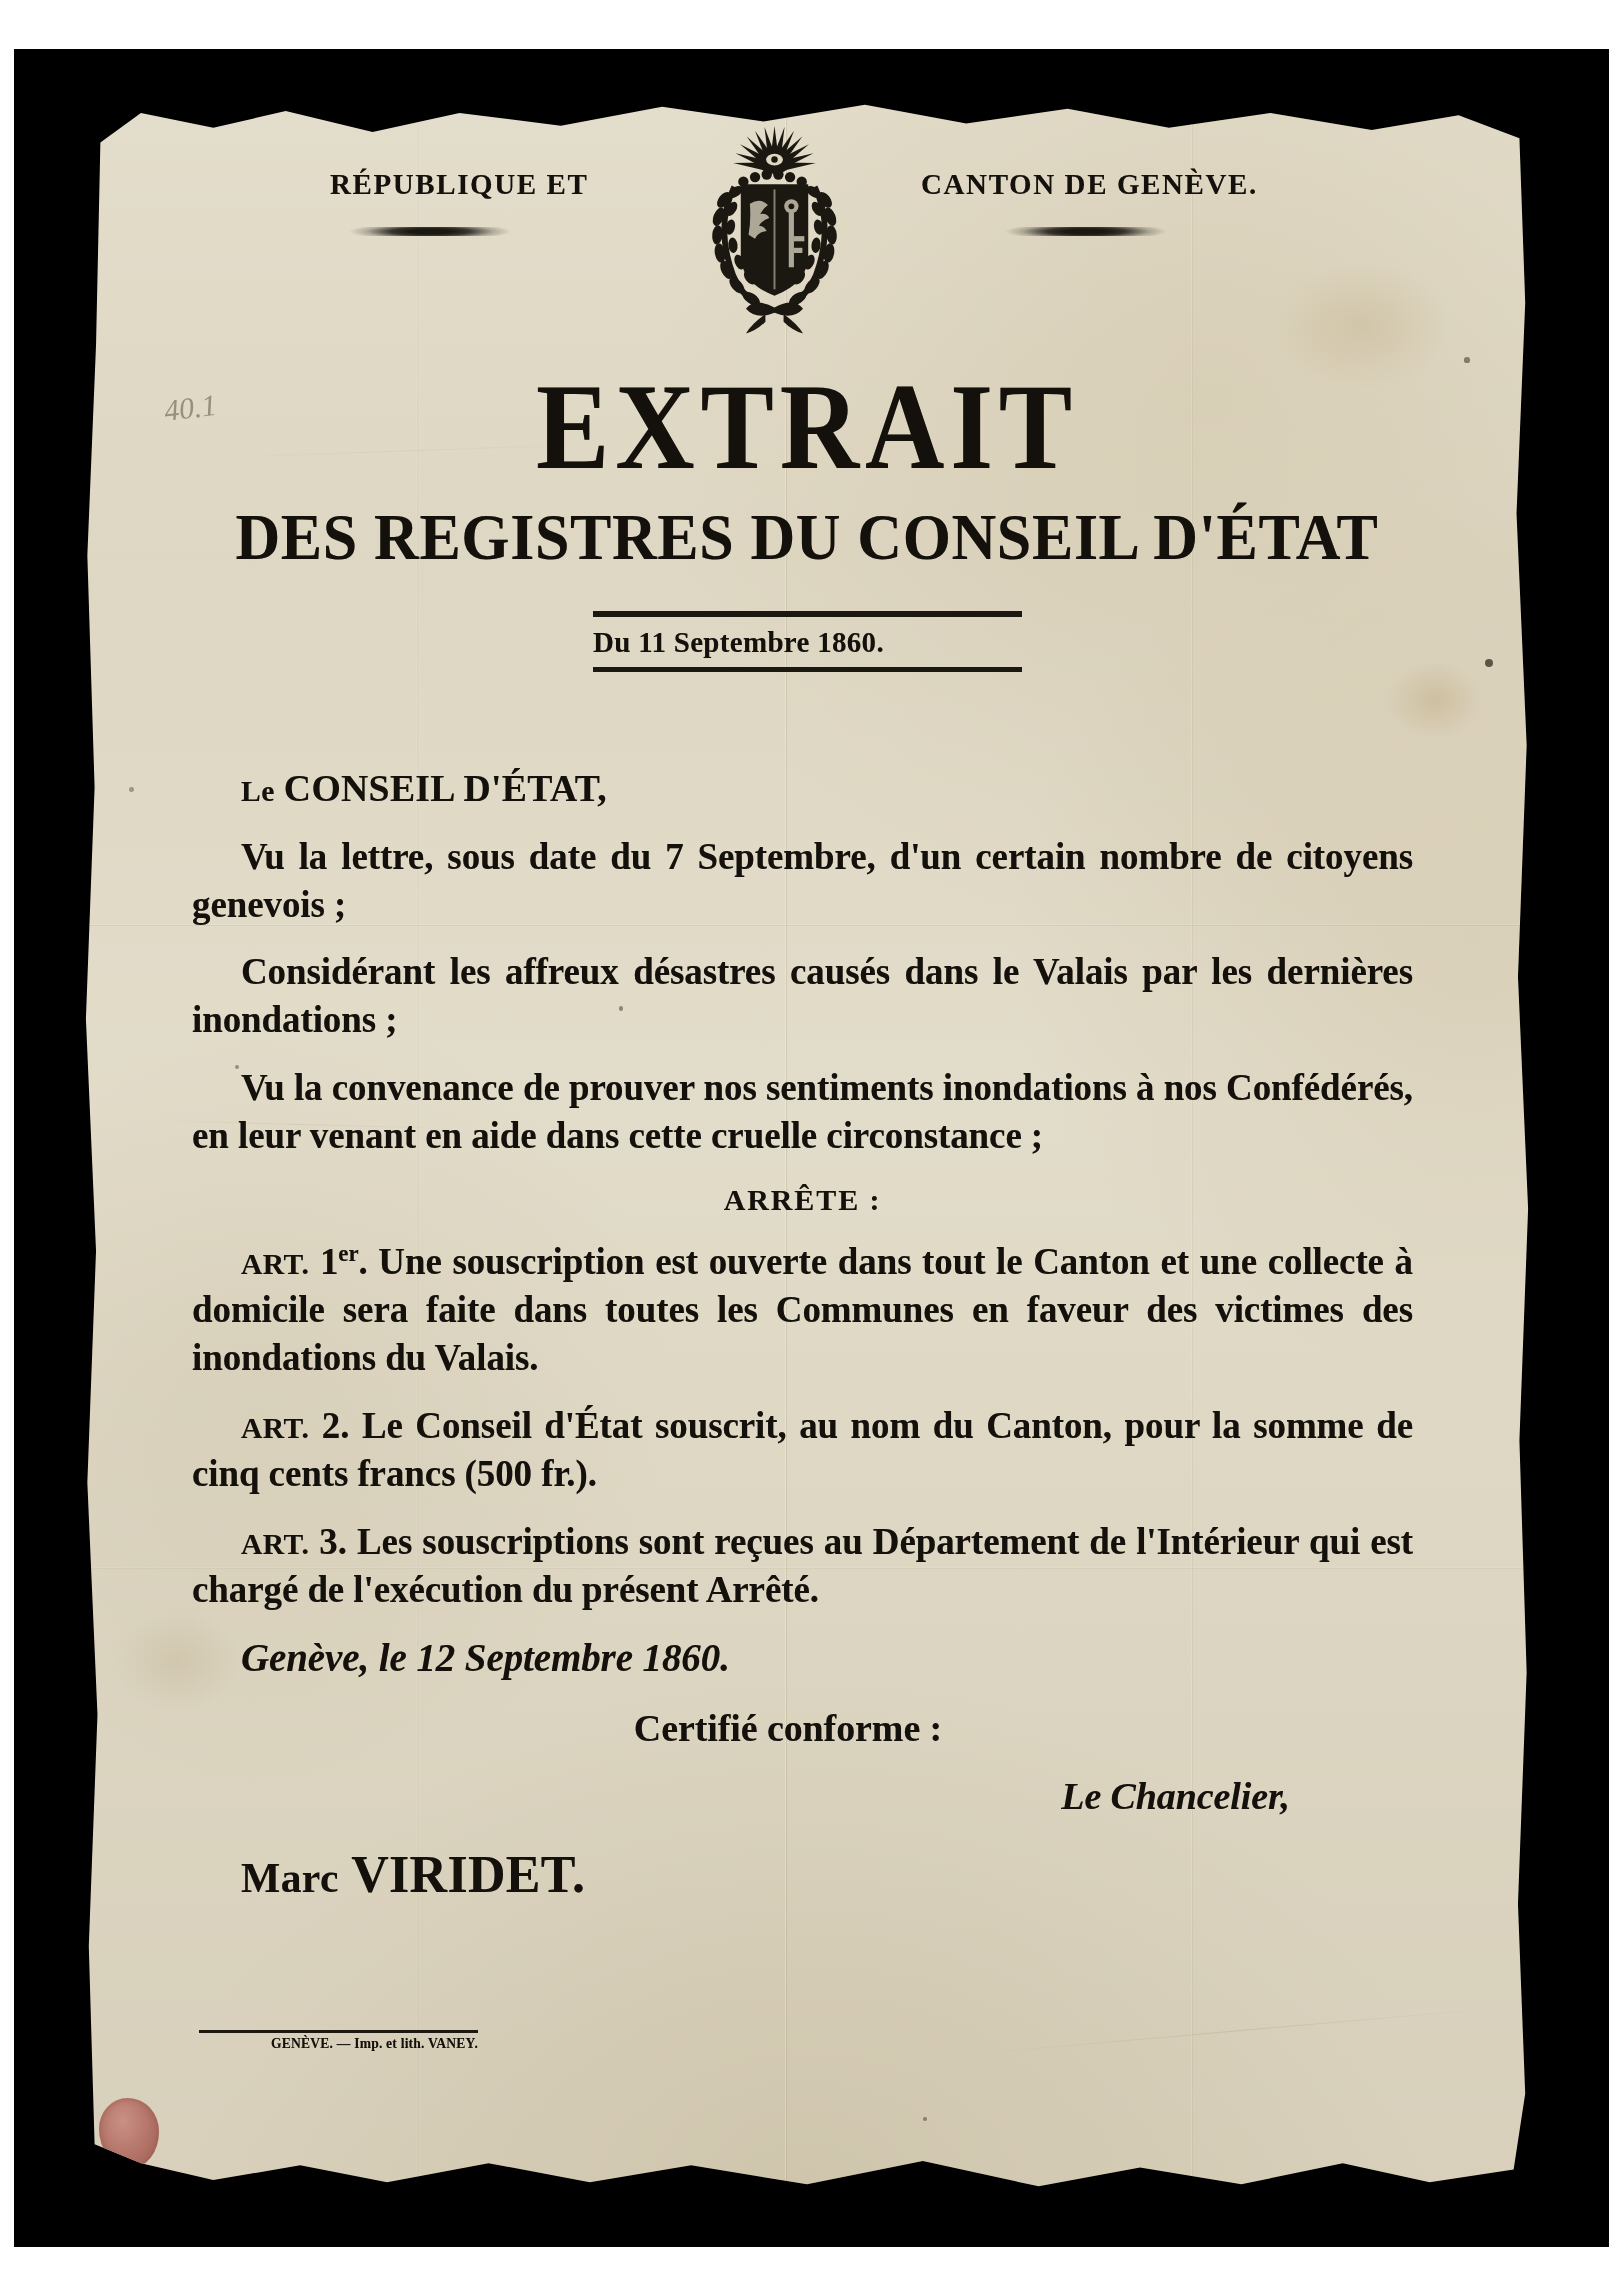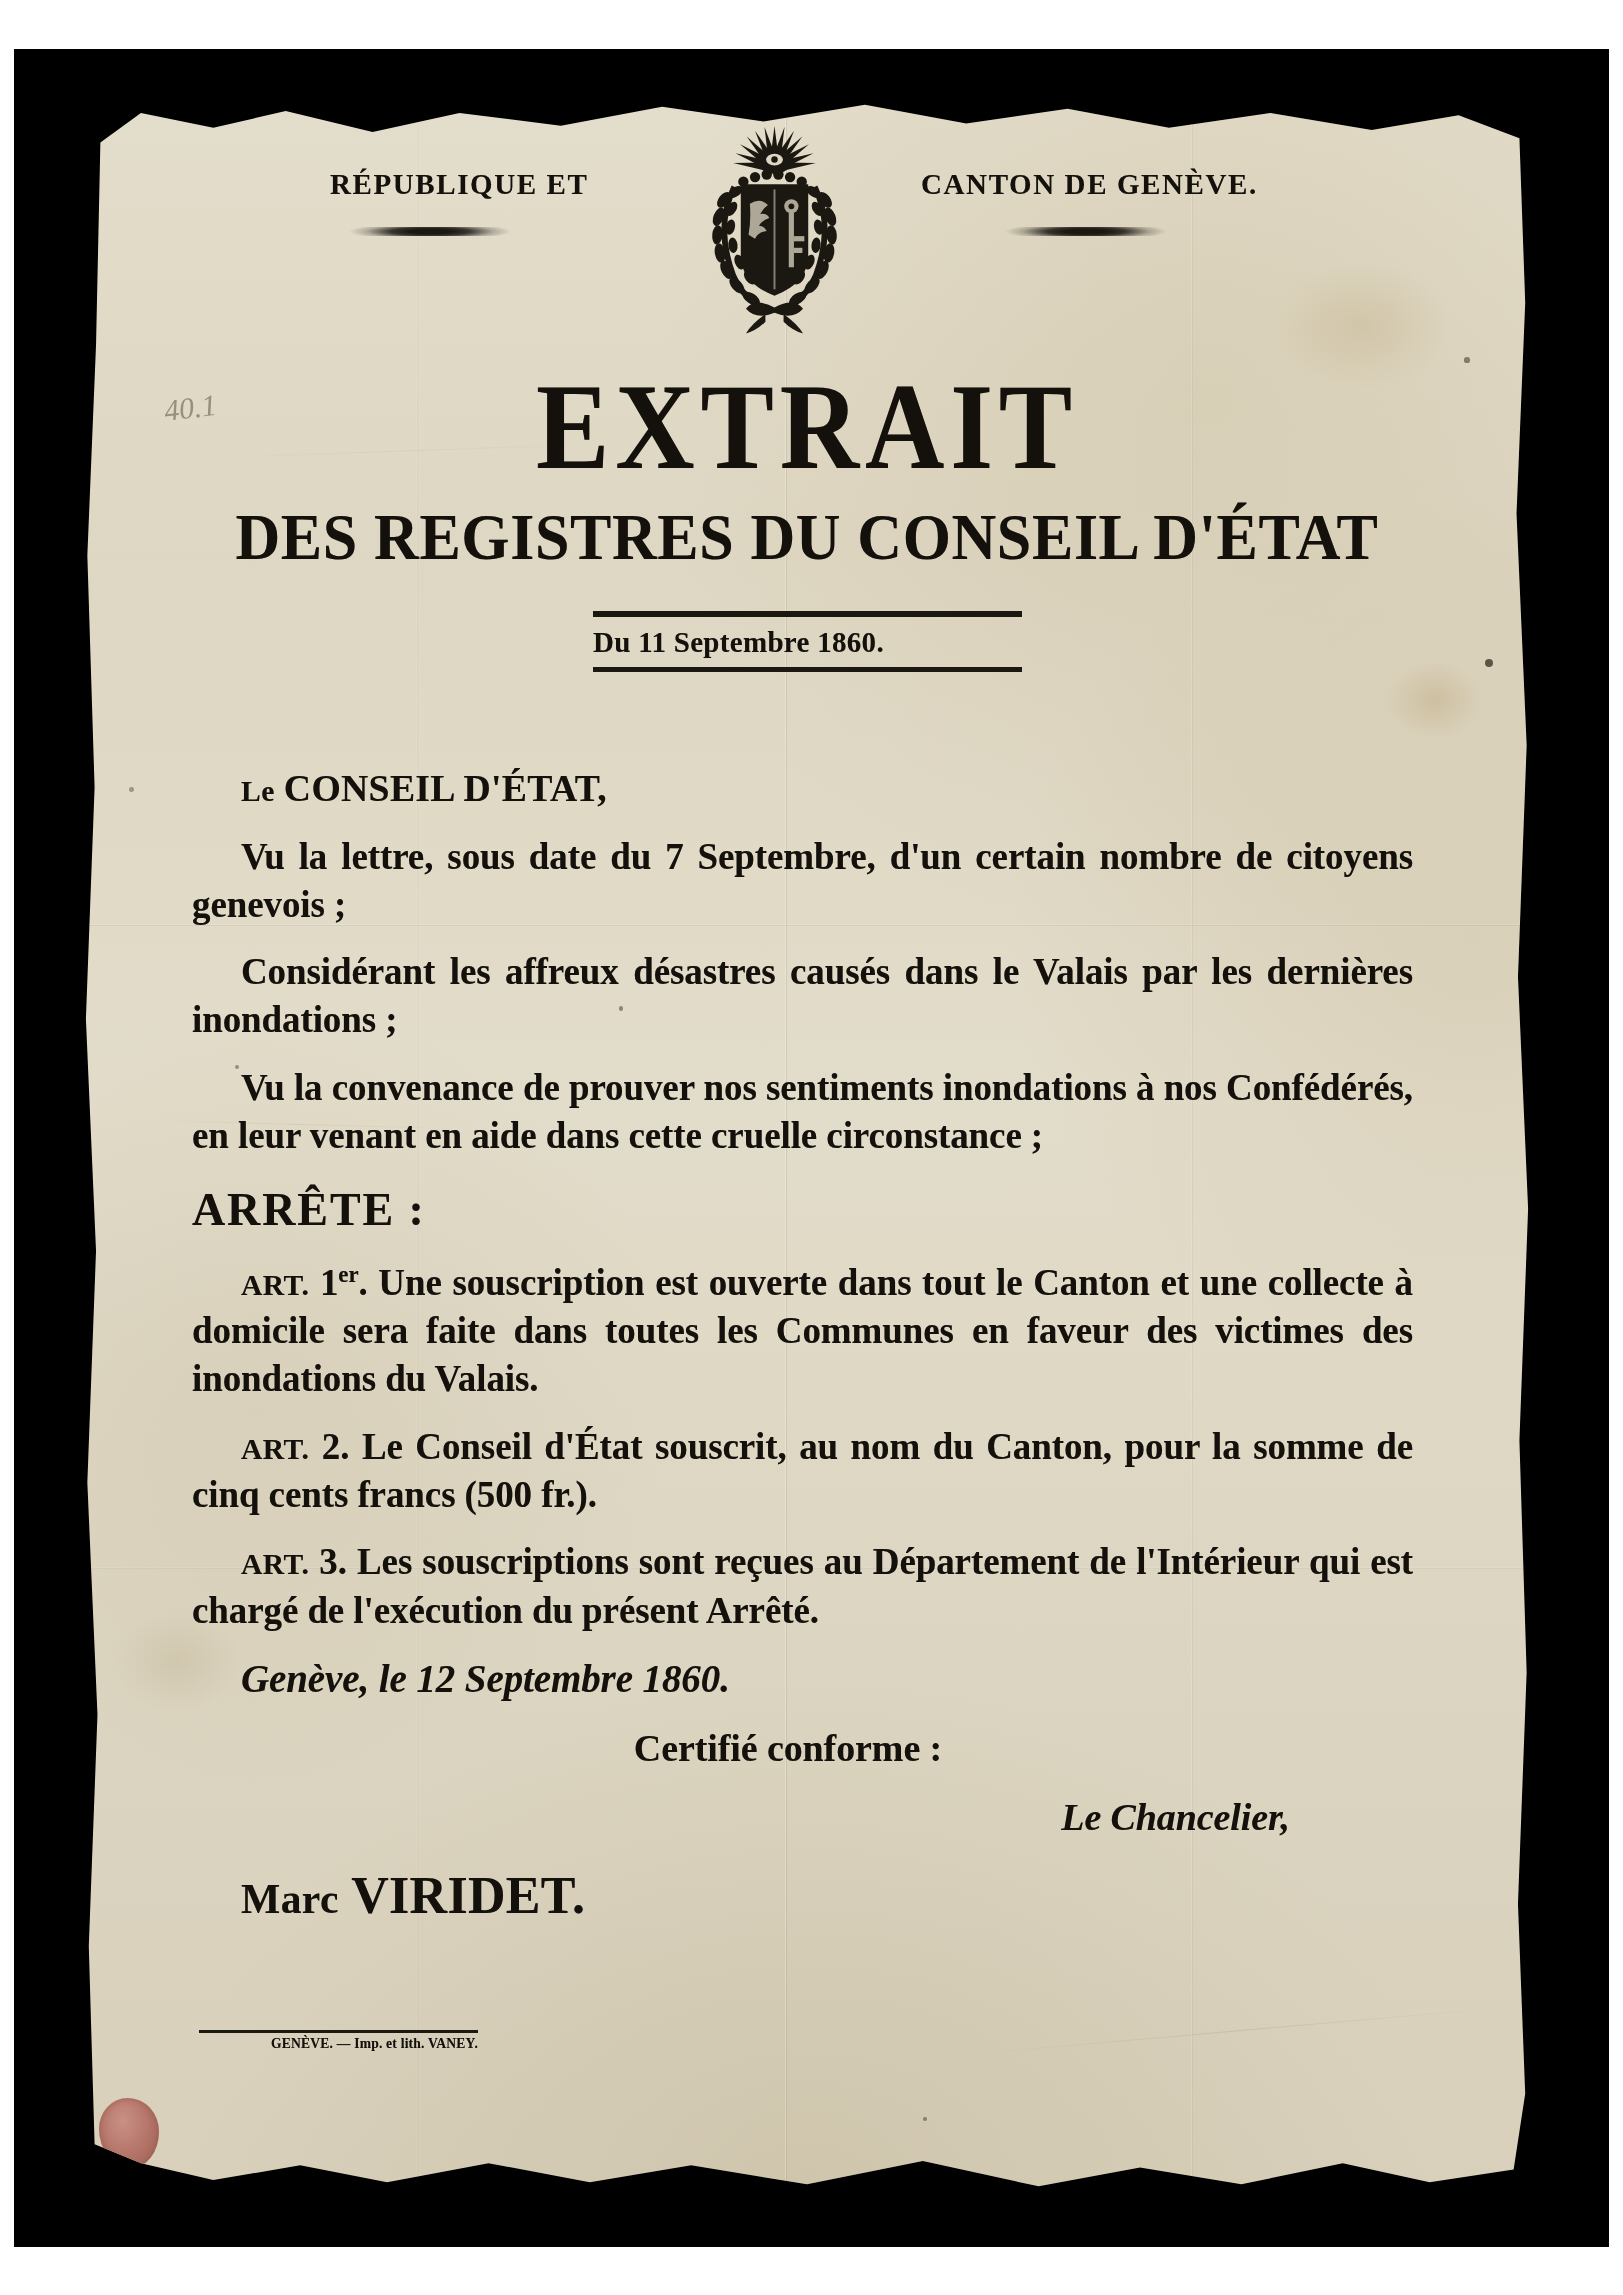--- a/index.html
+++ b/index.html
@@ -120,22 +120,22 @@
   }
   #body p{margin:0 0 19.5px 0;text-indent:49px;}
   #body p.noindent{text-indent:0;}
   .sc{font-size:.80em;letter-spacing:0.4px;}
   .sup{font-size:.62em;vertical-align:super;}
 
   #lead{margin-bottom:26px;text-indent:58px;}
   #lead .lead-big{font-size:1.02em;letter-spacing:0.3px;}
 
   #arrete{
-    text-indent:0;margin:29px 0 30px 0;
-    font-size:46px;letter-spacing:1.9px;
+    text-align:center;text-indent:0;margin:29px 0 30px 0;
+    font-size:30px;letter-spacing:1.9px;
   }
 
   #place-date{
     text-indent:0;margin-top:31px;font-style:italic;font-size:39px;
   }
   #certif{
     text-indent:0;text-align:center;margin-top:30px;font-size:38px;
     padding-right:78px;
   }
   #chancelier{

